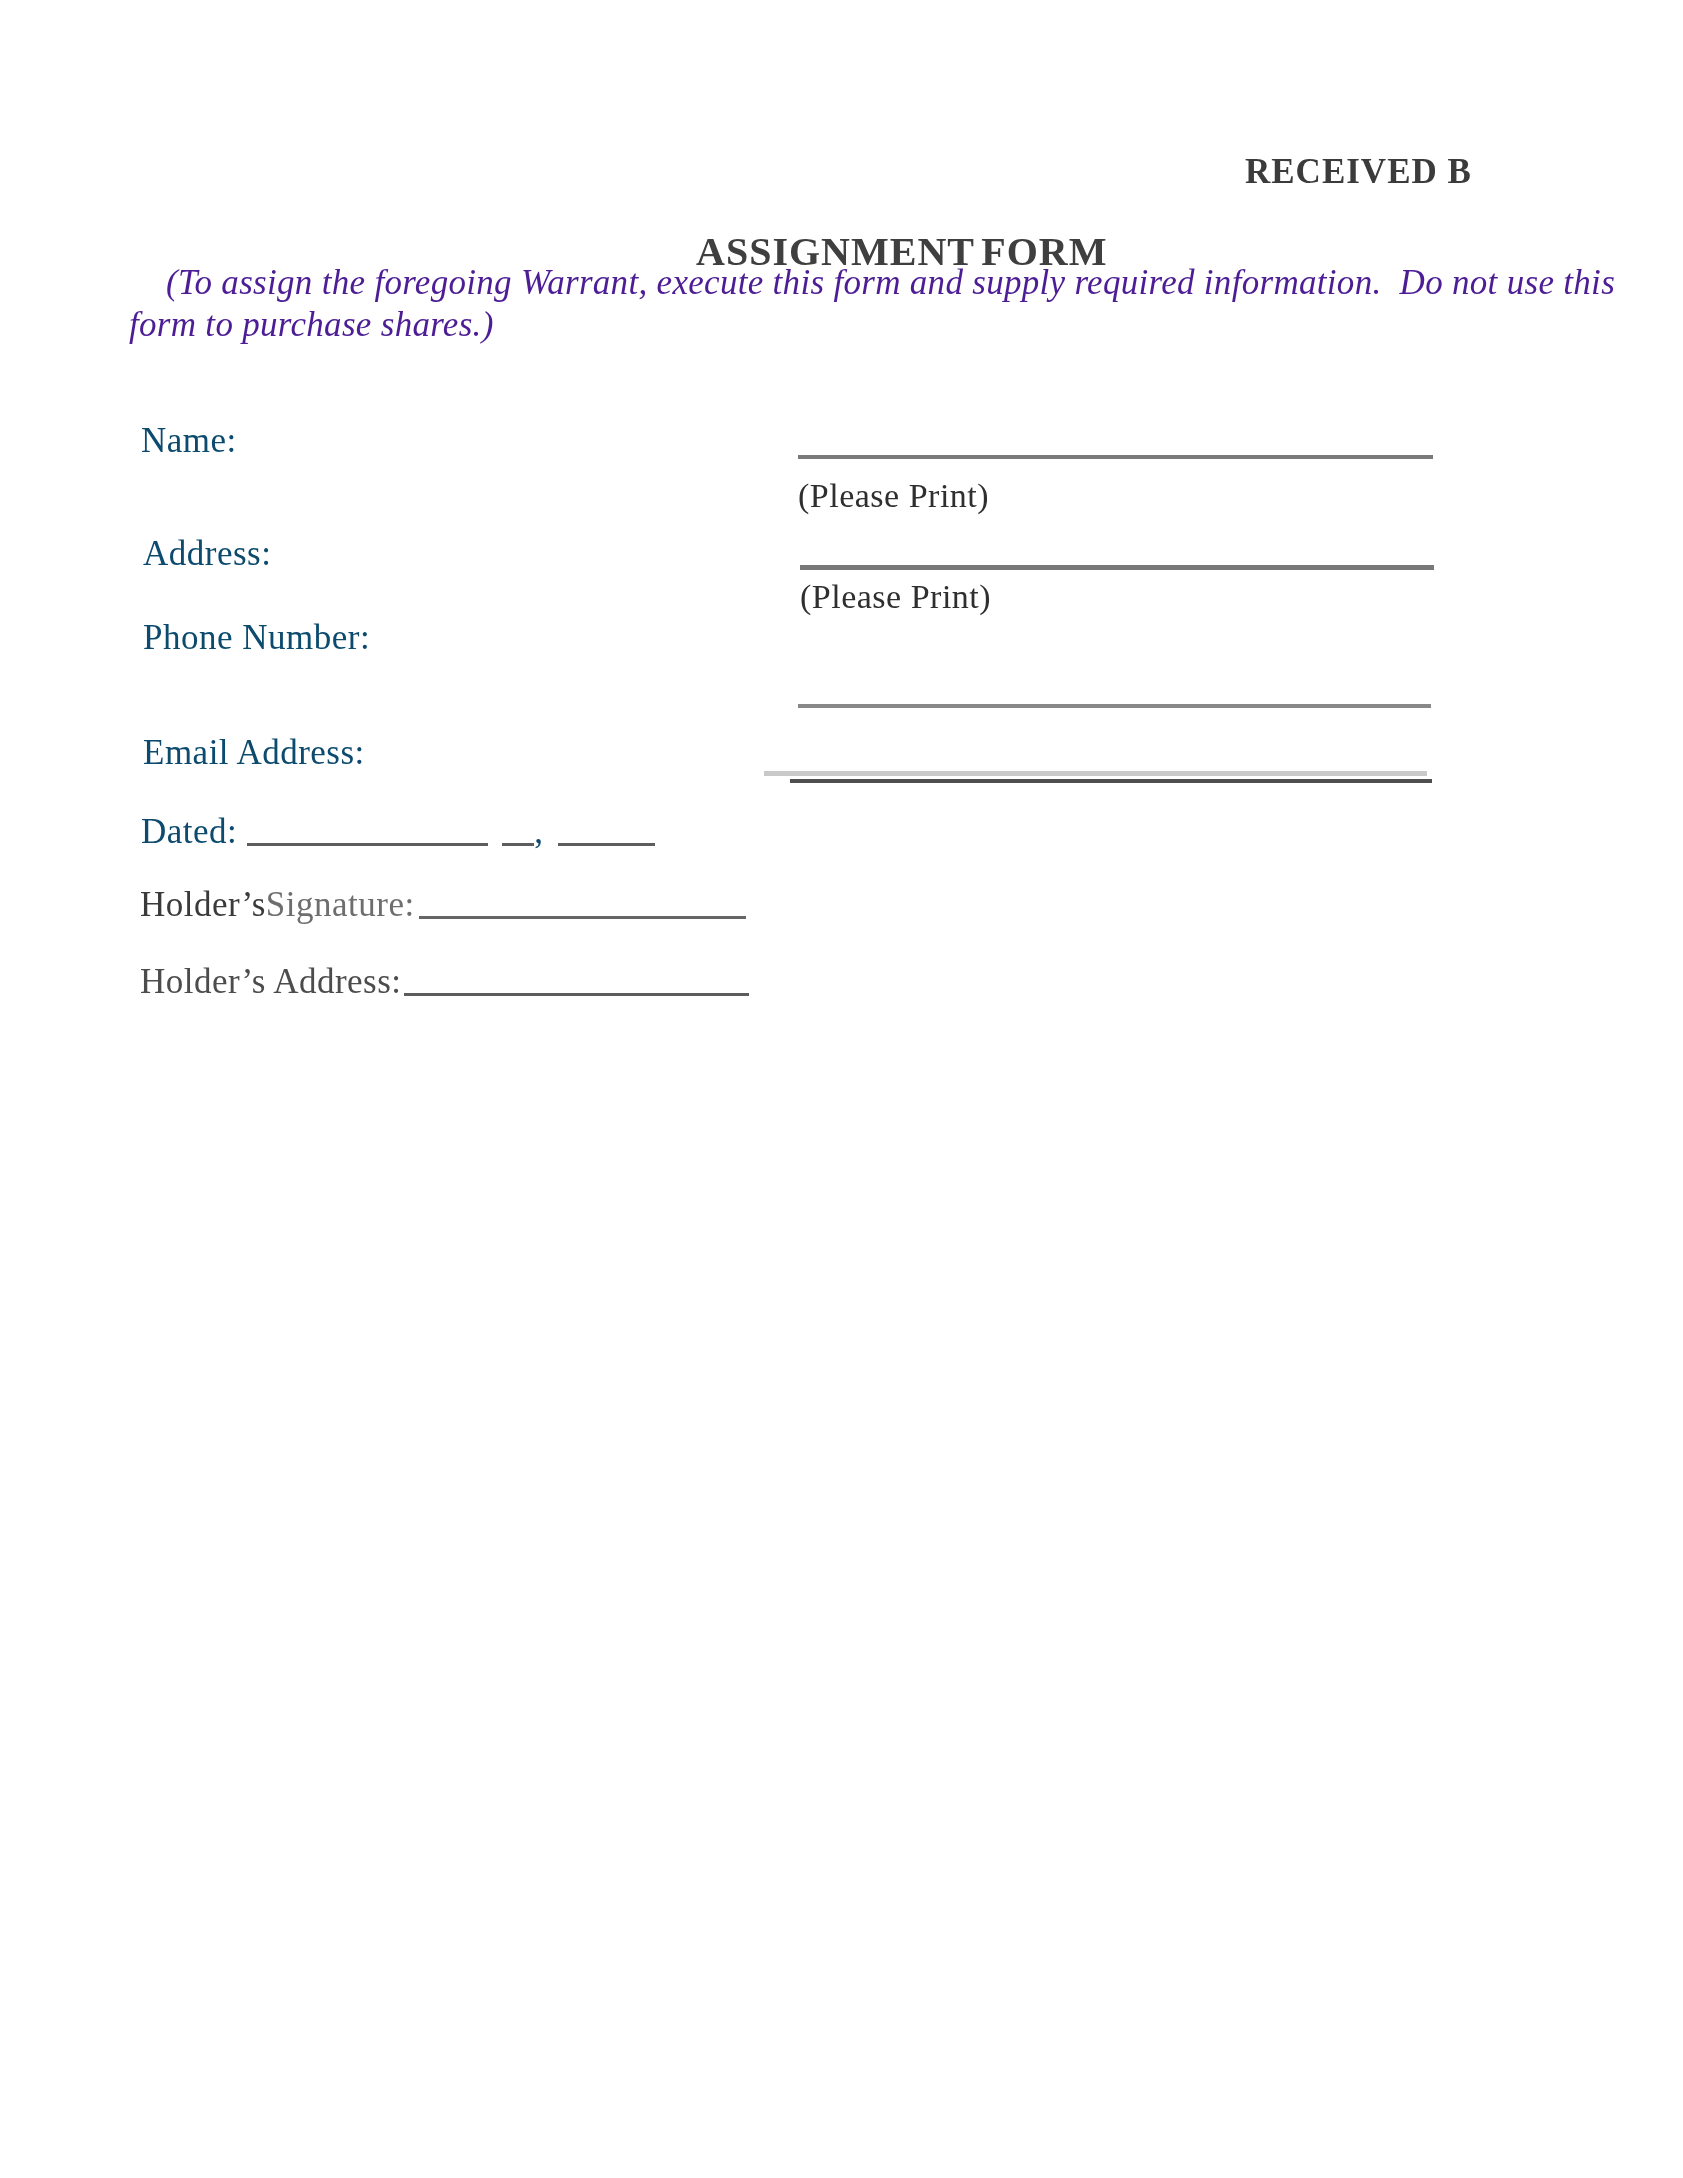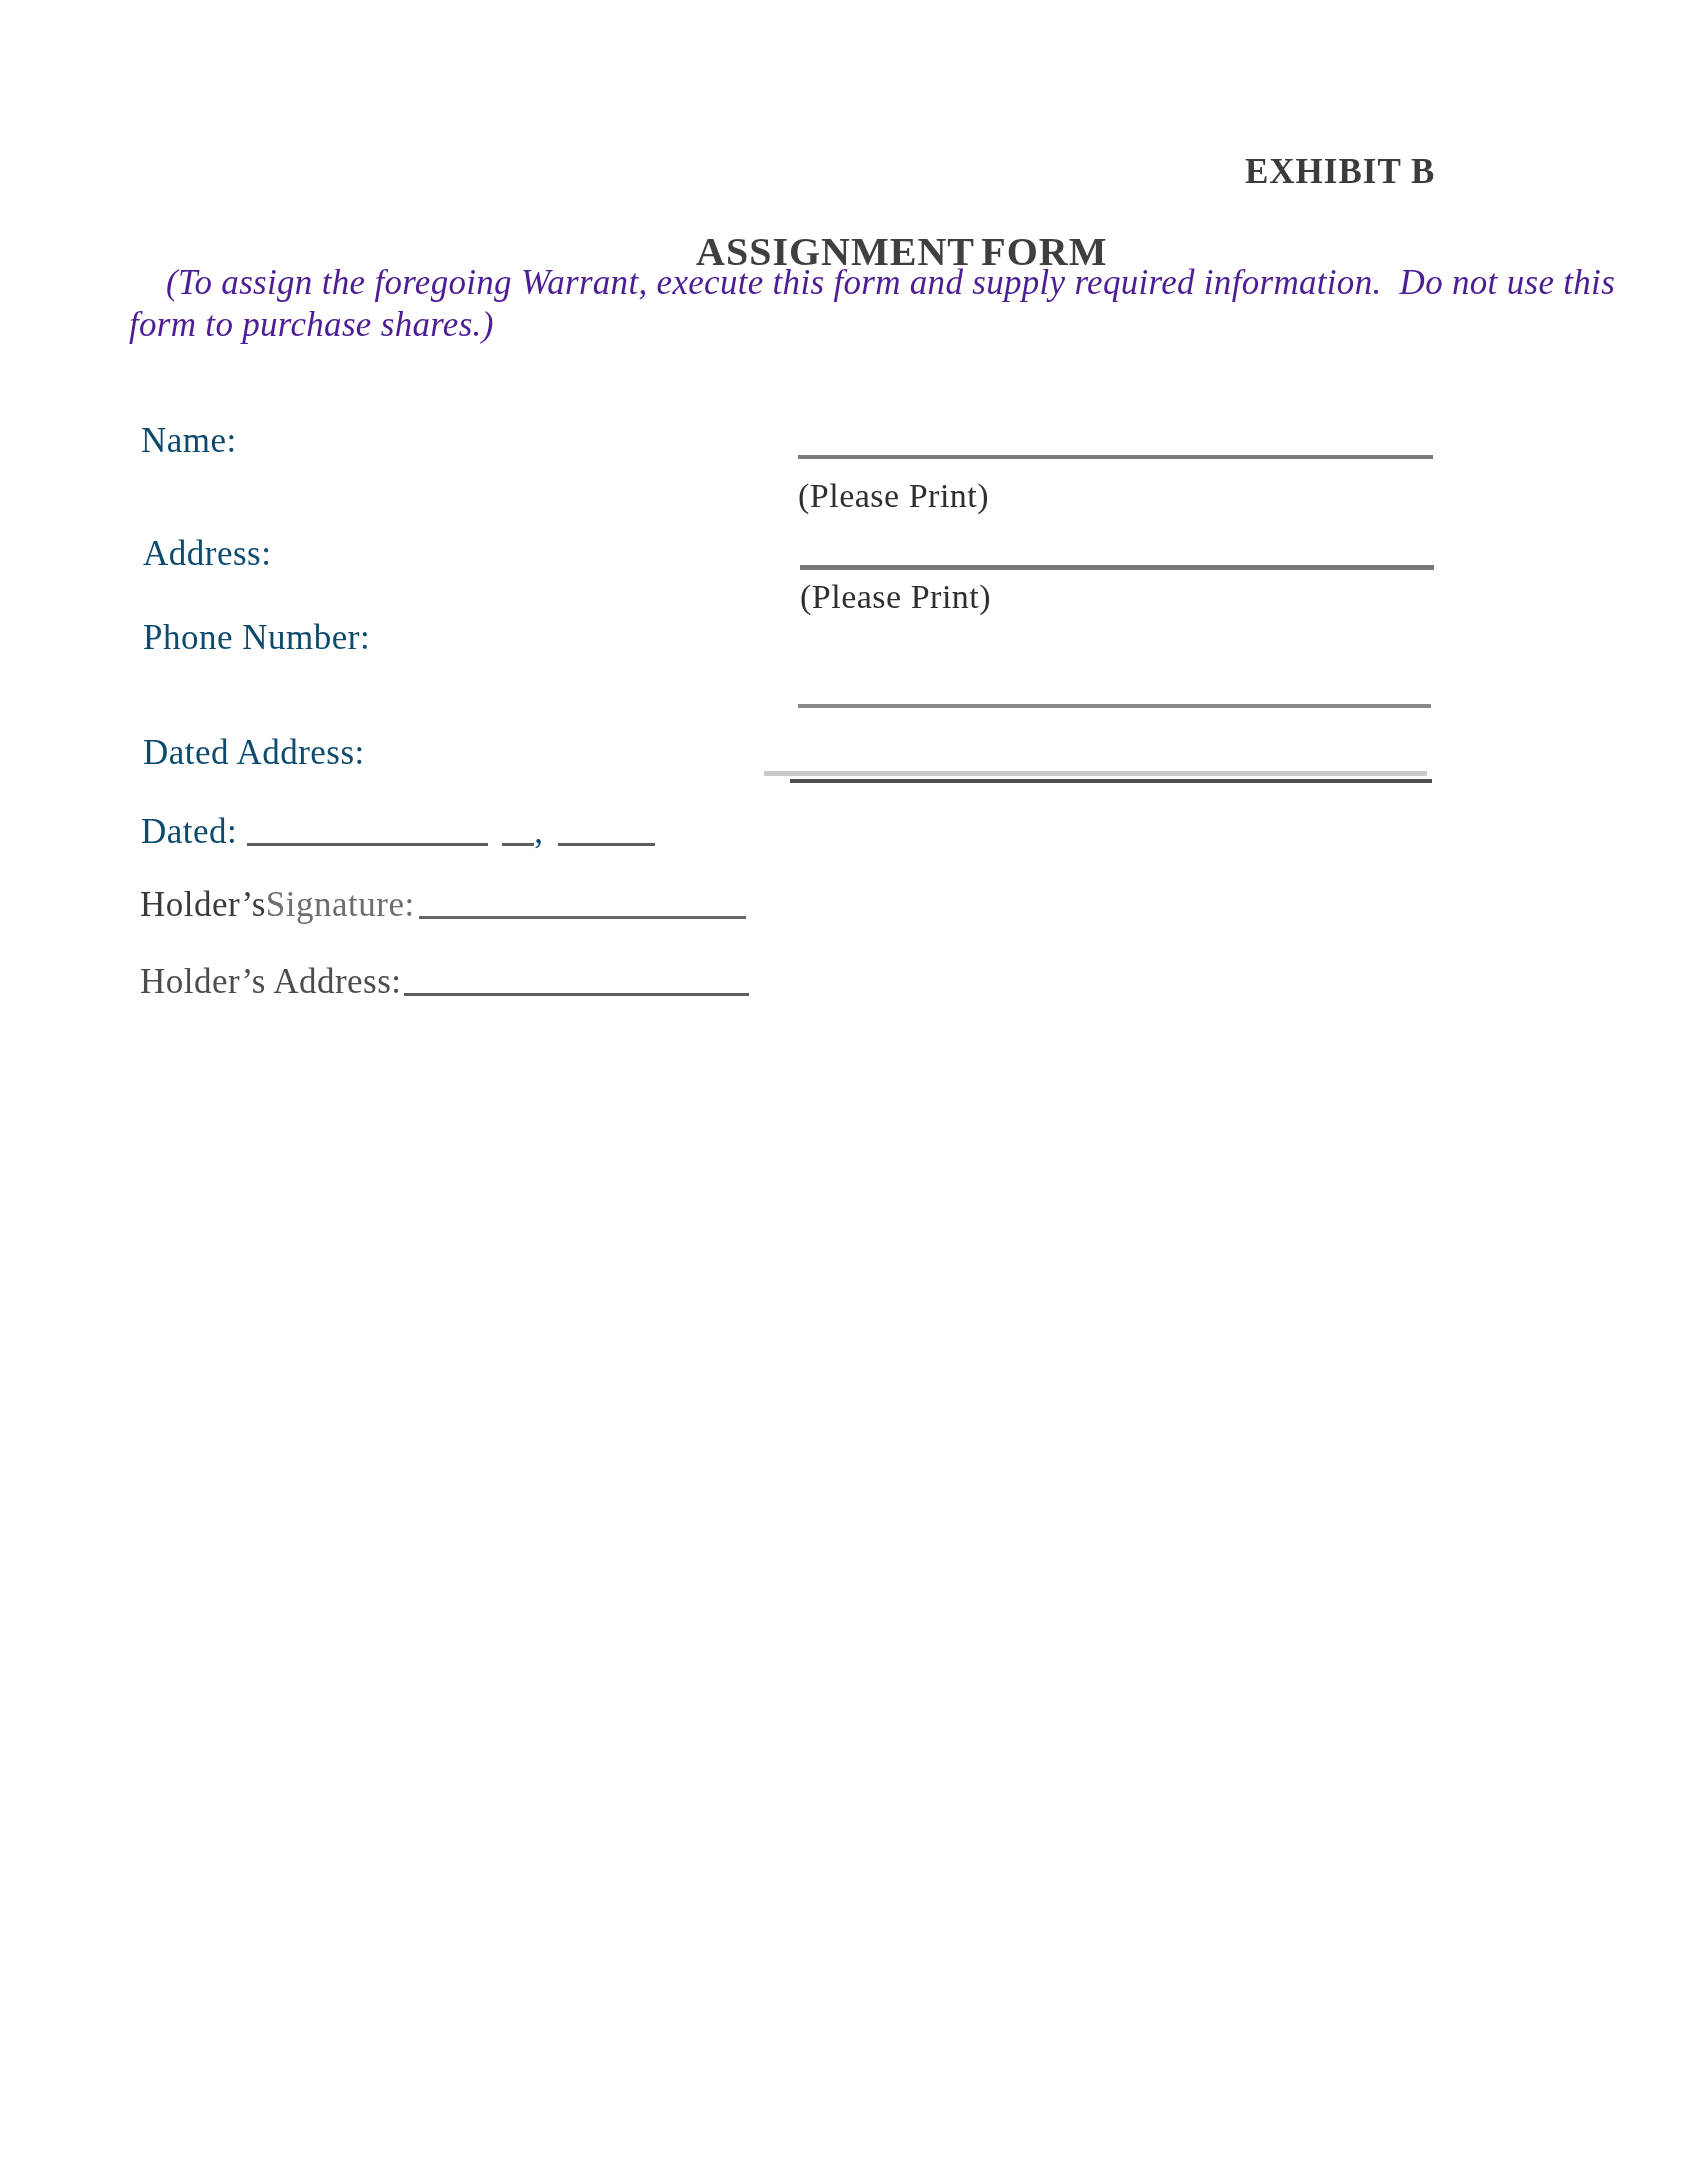--- a/index.html
+++ b/index.html
@@ -49,40 +49,40 @@
     display: inline-block; height: 1px;
     border-bottom: 3px solid #5d5d5d;
     transform: translateY(3px);
   }
 </style>
 </head>
 <body>
 
 <div class="page">
 
-  <div class="abs t-exhibit" style="left:1245px; top:154px;">EXHIBIT B</div>
+  <div class="abs t-exhibit" style="left:1245px; top:154px;">RECEIVED B</div>
 
   <div class="abs t-title" style="left:696px; top:232px;">ASSIGNMENT FORM</div>
 
   <div class="abs t-note" style="left:166px; top:265px;">(To assign the foregoing Warrant, execute this form and supply required information.&nbsp; Do not use this</div>
   <div class="abs t-note" style="left:129px; top:307px;">form to purchase shares.)</div>
 
 
   <div class="abs t-label" style="left:141px; top:423px;">Name:</div>
   <div class="hline" style="left:798px; top:455px; width:635px; border-color:#7a7a7a;"></div>
   <div class="abs t-hint" style="left:798px; top:479px;">(Please Print)</div>
 
   <div class="abs t-label" style="left:143px; top:536px;">Address:</div>
   <div class="hline" style="left:800px; top:565px; width:634px; border-width:5px; border-color:#787878;"></div>
   <div class="abs t-hint" style="left:800px; top:580px;">(Please Print)</div>
 
   <div class="abs t-label" style="left:143px; top:620px;">Phone Number:</div>
   <div class="hline" style="left:798px; top:704px; width:633px; border-color:#888888;"></div>
 
-  <div class="abs t-label" style="left:143px; top:735px;">Dated Address:</div>
+  <div class="abs t-label" style="left:143px; top:735px;">Email Address:</div>
   <div class="hline" style="left:764px; top:771px; width:663px; border-width:5px; border-color:#c9c9c9;"></div>
   <div class="hline" style="left:790px; top:779px; width:642px; border-color:#4f4f4f;"></div>
 
   <div class="flexrow" style="left:141px; top:812px;">
     <span class="t-label">Dated:</span>
     <span class="useg" style="width:241px; margin-left:10px;"></span>
     <span class="useg" style="width:32px; margin-left:14px;"></span>
     <span class="t-label">,</span>
     <span class="useg" style="width:97px; margin-left:14px;"></span>
   </div>

